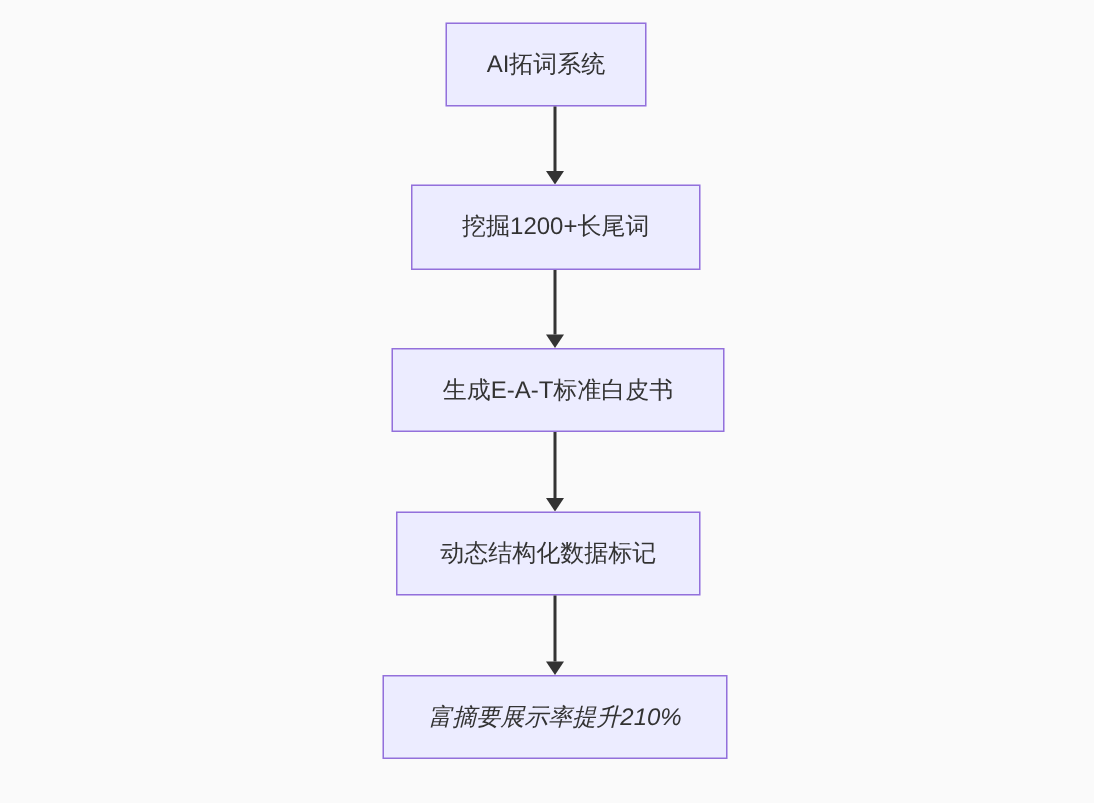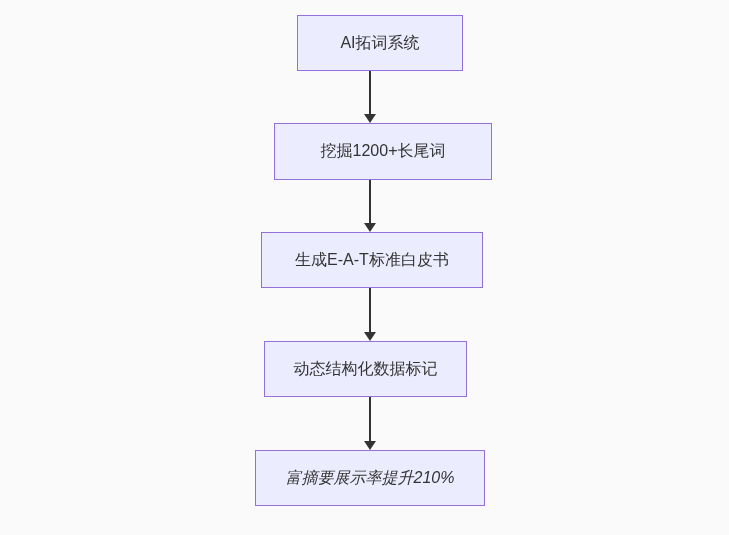--- a/index.html
+++ b/index.html
@@ -24,22 +24,22 @@
     background: #ececff;
     border: 1px solid #9370db;
     color: #333333;
     font-size: 16px;
     display: flex;
     align-items: center;
     justify-content: center;
     text-align: center;
     white-space: nowrap;
   }
-  .node-1 { left: 297px; top: 15px;  width: 166px; height: 56px; }
-  .node-2 { left: 274px; top: 123px; width: 218px; height: 57px; align-items: center; }
+  .node-1 { left: 297px; top: 15px;  width: 134px; height: 56px; }
+  .node-2 { left: 274px; top: 123px; width: 193px; height: 57px; align-items: center; }
   .node-3 { left: 261px; top: 232px; width: 222px; height: 56px; }
   .node-4 { left: 264px; top: 341px; width: 203px; height: 56px; }
   .node-5 { left: 255px; top: 450px; width: 230px; height: 56px; font-style: italic; }
 
   .edge {
     position: absolute;
     left: 369px;
     width: 2px;
     background: #333333;
   }

